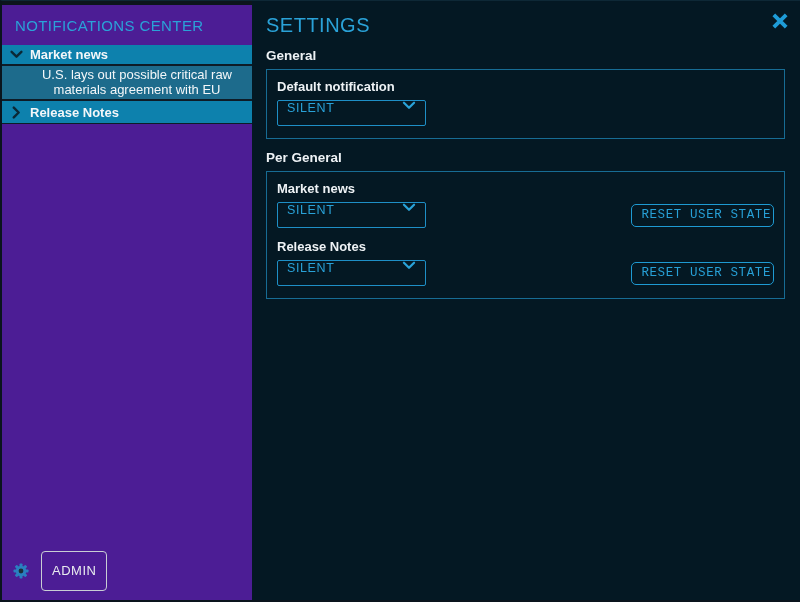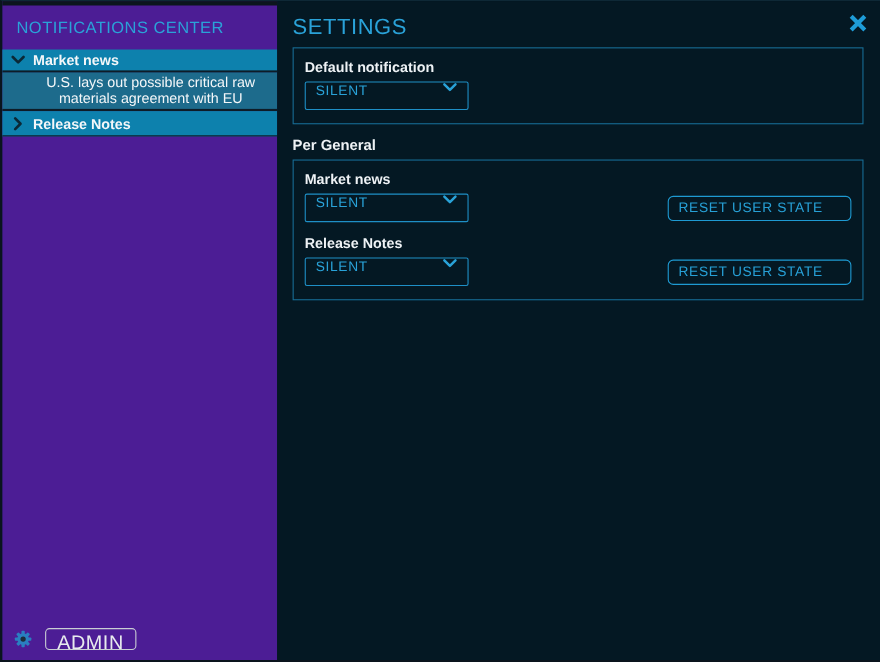--- a/index.html
+++ b/index.html
@@ -68,24 +68,24 @@
     align-items: center;
     gap: 11px;
   }
   .gear-btn { width: 18px; height: 18px; cursor: pointer; }
   .admin-btn {
     background: transparent;
     border: 1px solid #c9ced4;
     border-radius: 4px;
     color: #e8ebee;
     font-family: "Liberation Sans", sans-serif;
-    font-size: 18px;
+    font-size: 13px;
     letter-spacing: 0.5px;
     padding: 2px 10px 3px 10px;
-    height: 20px;
+    height: 40px;
     cursor: pointer;
   }
 
   
   .panel {
     position: absolute;
     left: 250px; right: 0; top: 0; bottom: 0;
     background: #041823;
     padding: 0 15px 0 14px;
   }
@@ -140,24 +140,24 @@
     display: flex;
     align-items: center;
     justify-content: space-between;
   }
   .pc-group + .pc-group { margin-top: 11px; }
   .reset-btn {
     background: transparent;
     border: 1px solid #1e9ad2;
     border-radius: 5px;
     color: #27a0d6;
-    font-family: Liberation Sans, sans-serif;
+    font-family: Liberation Mono, monospace;
     font-size: 12.5px;
     letter-spacing: 0.6px;
-    padding: 3px 25px 4px 9px;
+    padding: 3px 2px 4px 9px;
     height: 23px;
     margin-top: 6px;
     cursor: pointer;
   }
 </style>
 </head>
 <body>
 
 <div class="window">
 
@@ -196,20 +196,21 @@
     </div>
   </div>
 
   <div class="panel">
     <svg class="close-btn" viewBox="0 0 16 16">
       <path d="M2.5 2.5 L13.5 13.5 M13.5 2.5 L2.5 13.5" stroke="#1e9cd7" stroke-width="3.4" stroke-linecap="butt"></path>
     </svg>
 
     <div class="panel-title">SETTINGS</div>
 
+    <div class="section-heading">General</div>
     <div class="box">
       <div class="field-label">Default notification</div>
       <div class="dropdown">
         <span class="dd-value">SILENT</span>
         <svg class="dd-chev" viewBox="0 0 12 8">
           <path d="M1.5 1.5 L6 6 L10.5 1.5" fill="none" stroke="currentColor" stroke-width="2" stroke-linecap="round" stroke-linejoin="round"></path>
         </svg>
       </div>
     </div>
 

